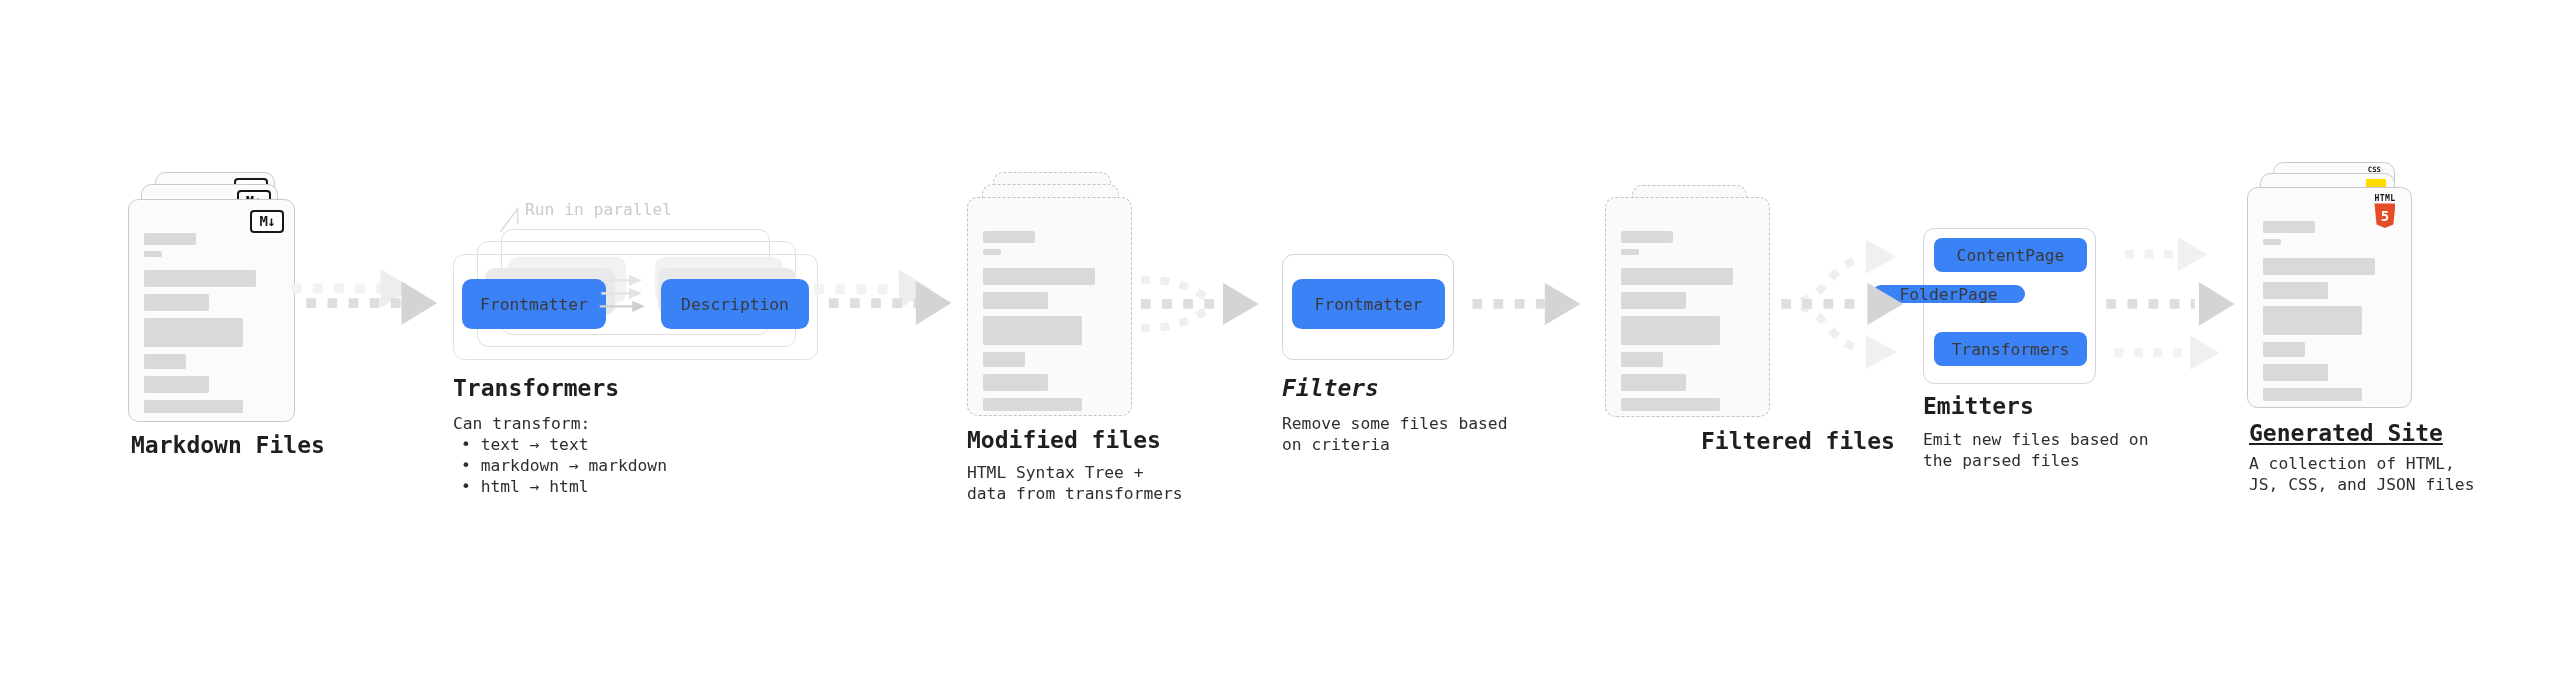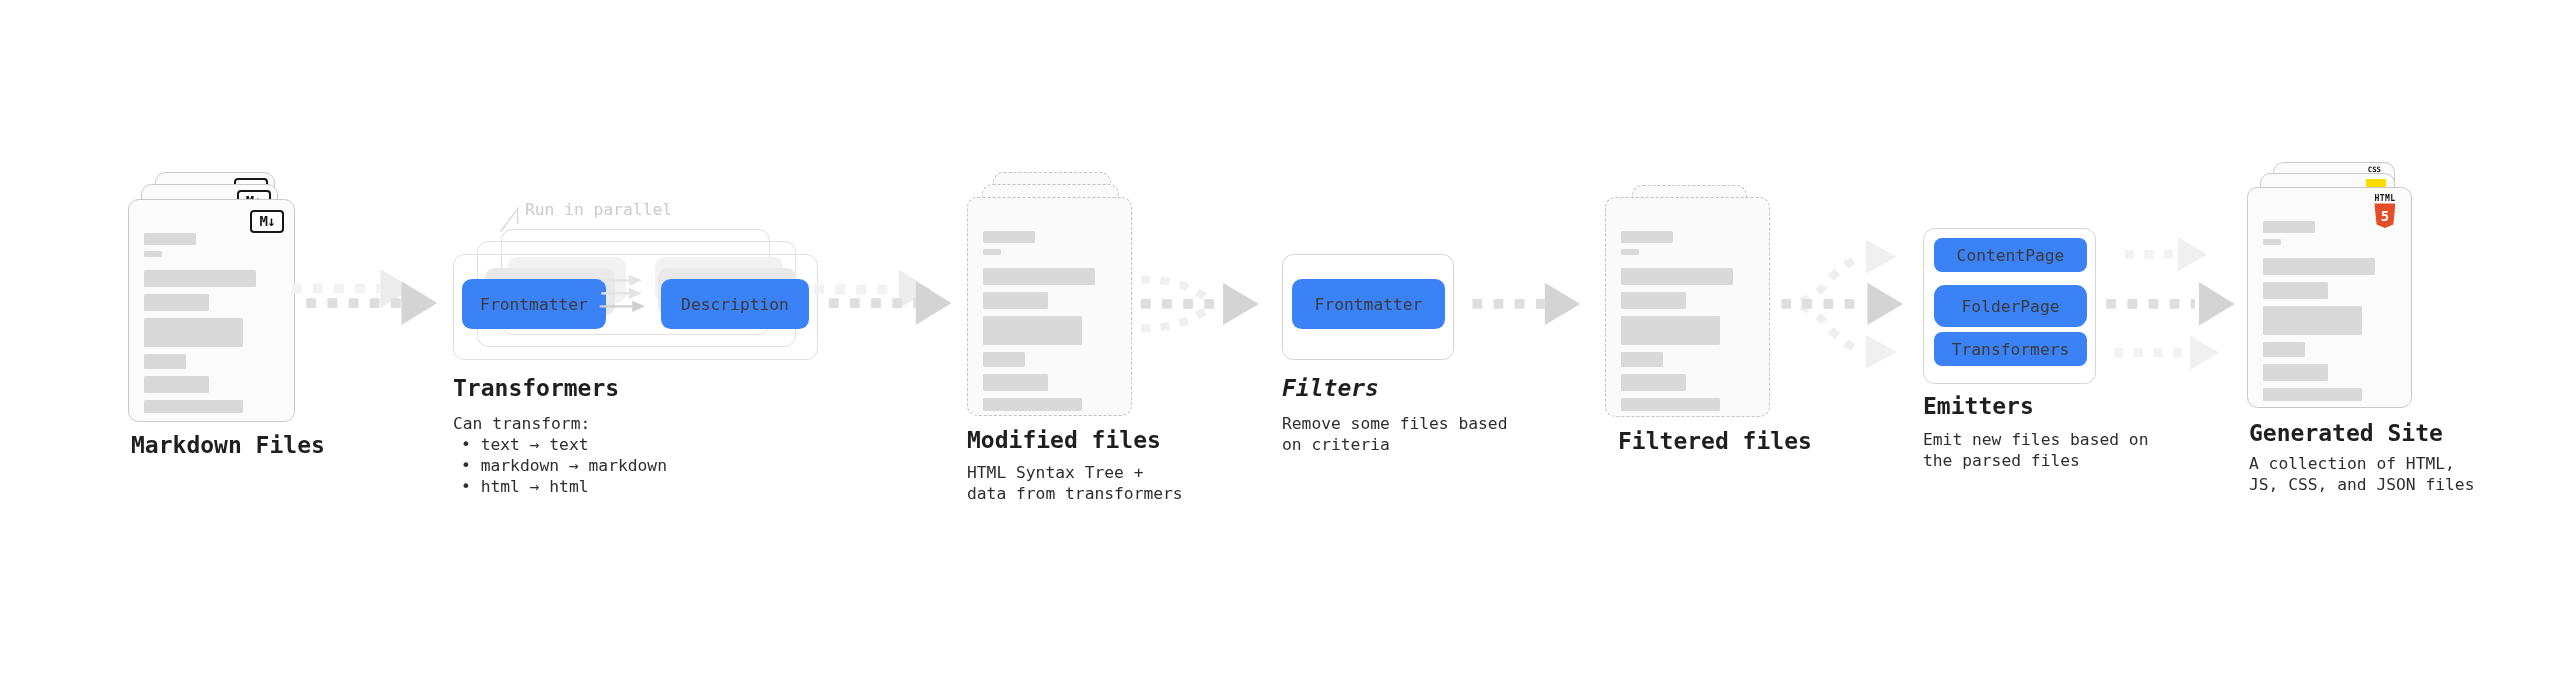--- a/index.html
+++ b/index.html
@@ -133,27 +133,27 @@
           <div class="text-bar" style="width: 52px; height: 12.2px; margin-top: 0px;"></div>
           <div class="text-bar" style="width: 18px; height: 5.7px; margin-top: 6.5px;"></div>
           <div class="text-bar" style="width: 112px; height: 17px; margin-top: 13px;"></div>
           <div class="text-bar" style="width: 65px; height: 17px; margin-top: 7.3px;"></div>
           <div class="text-bar" style="width: 99px; height: 28.4px; margin-top: 7.3px;"></div>
           <div class="text-bar" style="width: 42px; height: 14.6px; margin-top: 7.3px;"></div>
           <div class="text-bar" style="width: 65px; height: 17px; margin-top: 7.3px;"></div>
           <div class="text-bar" style="width: 99px; height: 12.2px; margin-top: 7.3px;"></div>
         </div>
     </div>
-    <div class="stage-label" style="left:1618px;top:428px;">Filtered files</div>
+    <div class="stage-label" style="left:1701px;top:428px;">Filtered files</div>
   </div>
 
   <div>
     <div class="container-box darker" style="left:1923px;top:228px;width:173px;height:156px;"></div>
     <div class="pill" style="left:1934px;top:238px;width:153px;height:34px;border-radius:8.1px;">ContentPage</div>
-    <div class="pill" style="left:1934px;top:285px;width:153px;height:42px;border-radius:11px;">FolderPage</div>
+    <div class="pill" style="left:1872px;top:285px;width:153px;height:18px;border-radius:11px;">FolderPage</div>
     <div class="pill" style="left:1934px;top:332px;width:153px;height:34px;border-radius:8.1px;">Transformers</div>
     <div class="stage-label" style="left:1923px;top:393px;">Emitters</div>
     <div class="desc" style="left:1923px;top:429px;">
       <div>Emit new files based on</div>
       <div>the parsed files</div>
     </div>
   </div>
 
   <div>
     <div class="card" style="left:2273px;top:162px;width:122px;height:50px;">
@@ -173,21 +173,21 @@
           <div class="text-bar" style="width: 52px; height: 12.2px; margin-top: 0px;"></div>
           <div class="text-bar" style="width: 18px; height: 5.7px; margin-top: 6.5px;"></div>
           <div class="text-bar" style="width: 112px; height: 17px; margin-top: 13px;"></div>
           <div class="text-bar" style="width: 65px; height: 17px; margin-top: 7.3px;"></div>
           <div class="text-bar" style="width: 99px; height: 28.4px; margin-top: 7.3px;"></div>
           <div class="text-bar" style="width: 42px; height: 14.6px; margin-top: 7.3px;"></div>
           <div class="text-bar" style="width: 65px; height: 17px; margin-top: 7.3px;"></div>
           <div class="text-bar" style="width: 99px; height: 12.2px; margin-top: 7.3px;"></div>
         </div>
     </div>
-    <div class="stage-label" style="left:2249px;top:420px;">Generated Site</div>
+    <div class="stage-label" style="left:2249px;top:420px;text-decoration:underline;">Generated Site</div>
     <div class="desc" style="left:2249px;top:453px;">
       <div>A collection of HTML,</div>
       <div>JS, CSS, and JSON files</div>
     </div>
   </div>
 
   <svg class="overlay" width="2576" height="681" viewBox="0 0 3170 838">
 
     <polyline points="616,285 637,257 637,276" fill="none" stroke="#dcdcdc" stroke-width="2"></polyline>
 

